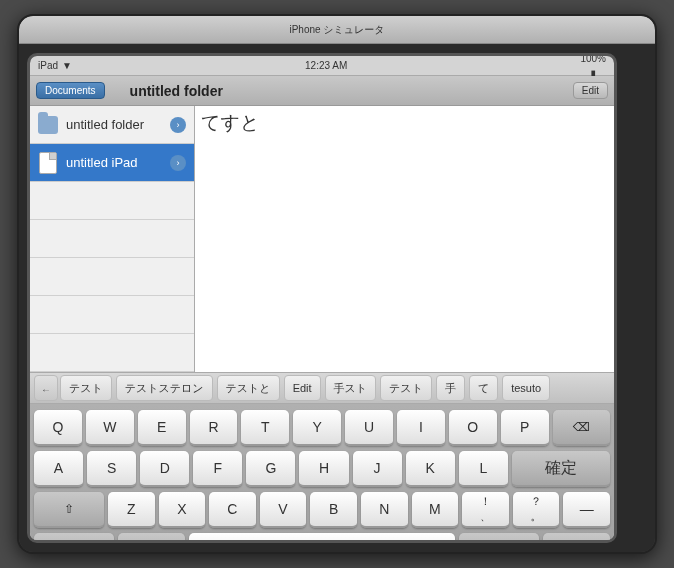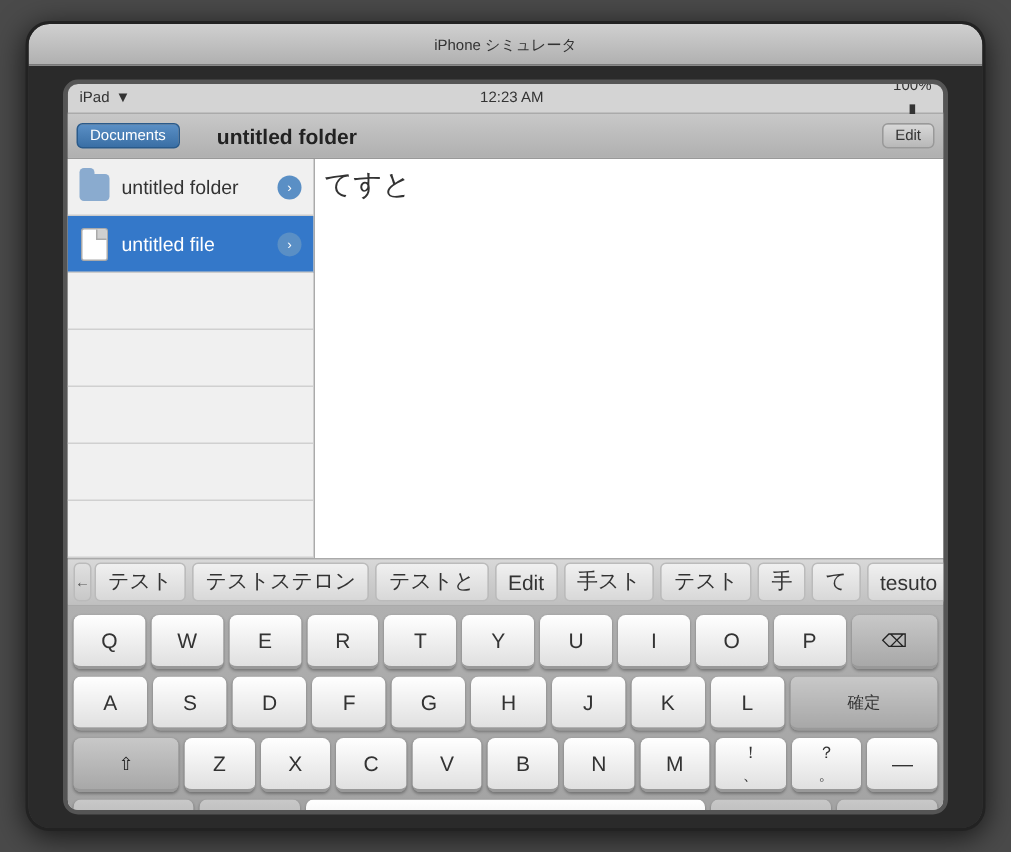--- a/index.html
+++ b/index.html
@@ -41,21 +41,21 @@
       font-weight: 500;
     }
 
     .device-body {
       flex: 1;
       background: #2a2a2a;
       border-radius: 0 0 14px 14px;
       padding: 8px;
       display: flex;
       align-items: center;
-      justify-content: center;
+      justify-content: flex-start;
     }
 
     .ipad-screen {
       width: 590px;
       height: 490px;
       background: #1a1a1a;
       border-radius: 10px;
       border: 3px solid #555;
       overflow: hidden;
       display: flex;
@@ -253,21 +253,21 @@
       display: flex;
       align-items: center;
       padding: 0 4px;
       gap: 0;
       overflow: hidden;
     }
 
     .autocomplete-btn {
       height: 26px;
       padding: 0 8px;
-      font-size: 14px;
+      font-size: 11px;
       color: #333;
       border: 1px solid #bbb;
       border-radius: 4px;
       background: linear-gradient(to bottom, #f0f0f0, #d8d8d8);
       margin: 0 2px;
       white-space: nowrap;
       display: flex;
       align-items: center;
     }
 
@@ -322,21 +322,21 @@
       color: #222;
     }
 
     .key.delete-key {
       flex: 1.2;
       background: linear-gradient(to bottom, #c8c8c8, #a8a8a8);
     }
 
     .key.confirm-key {
       background: linear-gradient(to bottom, #c8c8c8, #a8a8a8);
-      font-size: 11px;
+      font-size: 16px;
       color: #333;
       flex: 2;
     }
 
     .key.space-key {
       flex: 6;
     }
 
     .key.num-key {
       flex: 1.8;
@@ -396,21 +396,21 @@
                 <div class="folder-icon"></div>
               </div>
               <span class="file-name">untitled folder</span>
               <div class="chevron">›</div>
             </div>
 
             <div class="file-item selected">
               <div class="file-icon">
                 <div class="doc-icon"></div>
               </div>
-              <span class="file-name">untitled file</span>
+              <span class="file-name">untitled iPad</span>
               <div class="chevron">›</div>
             </div>
 
             <div class="empty-rows">
               <div class="empty-row"></div>
               <div class="empty-row"></div>
               <div class="empty-row"></div>
               <div class="empty-row"></div>
               <div class="empty-row"></div>
             </div>

